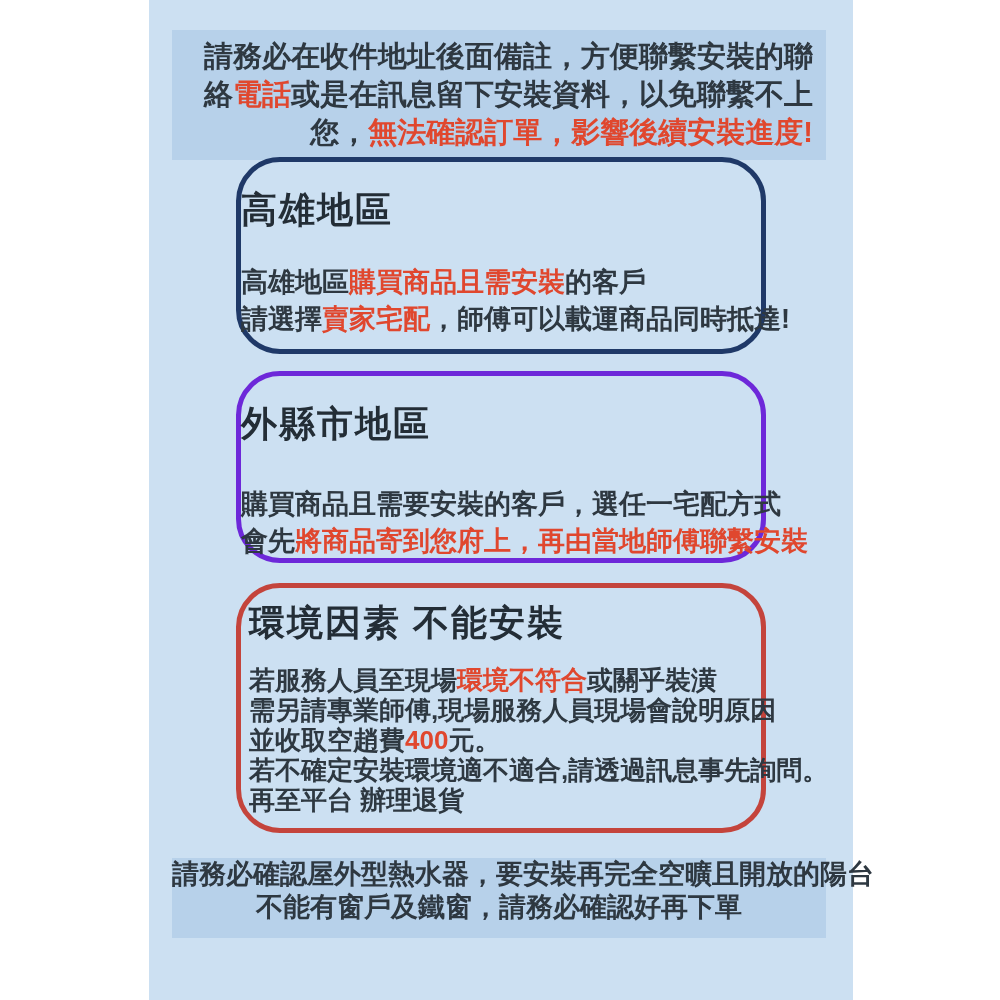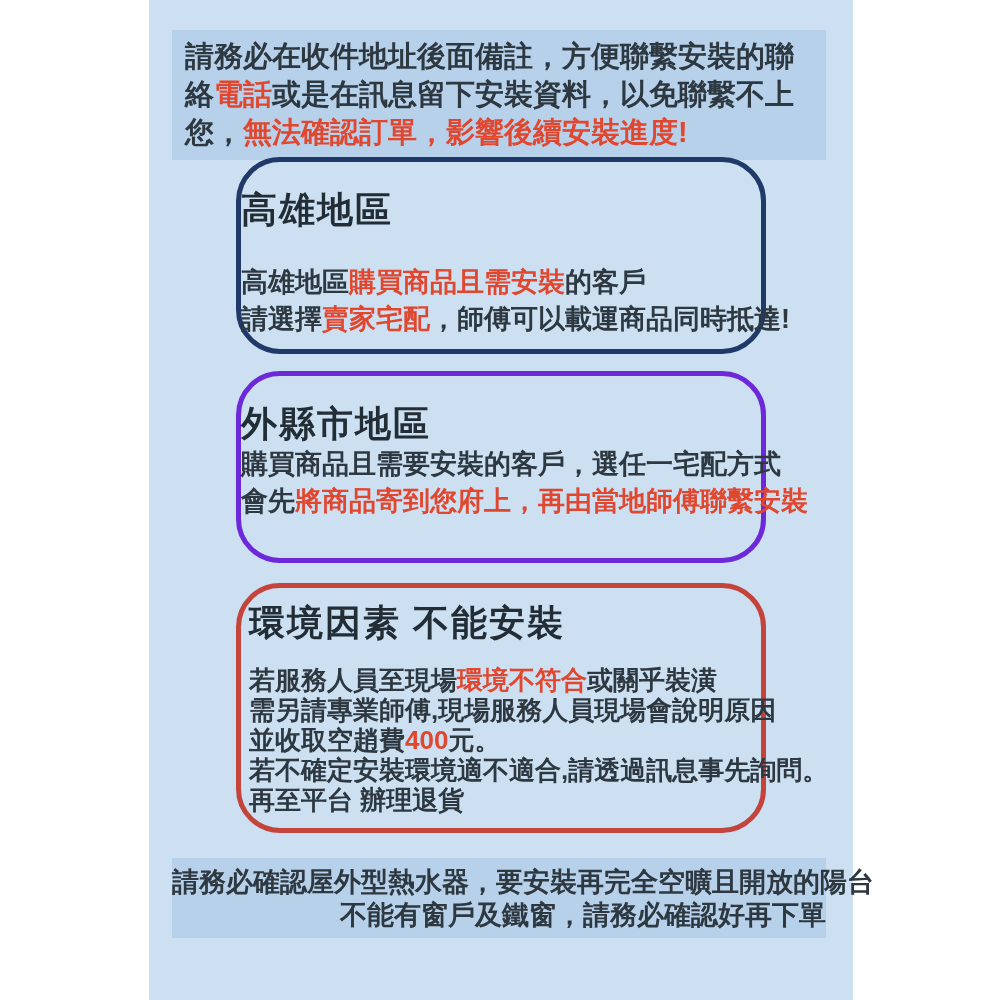--- a/index.html
+++ b/index.html
@@ -13,44 +13,43 @@
     position:absolute; left:149px; top:0; width:704px; height:1000px;
     background:#cce0f2;
   }
   .notice {
     position:absolute; background:#b7d1ea; color:#2e3841;
     box-sizing:border-box;
   }
   .top-notice {
     left:23px; top:30px; width:654px;
     padding:7px 13px 9px 13px;
-    font-size:29px; line-height:38px; text-align:left;
+    font-size:29px; line-height:38px; text-align:right;
   }
   .bottom-notice {
     left:23px; top:858px; width:654px; height:80px;
-    padding-top:8px;
-    font-size:27px; line-height:33px; text-align:right;
+    font-size:27px; line-height:33px; text-align:center;
   }
   .region-box {
     position:absolute; left:87px; width:530px;
     border-radius:44px; box-sizing:border-box;
     text-align:left; color:#2e3841;
   }
   .box-blue  { top:157px; height:197px; border:5px solid #1f3968; }
   .box-green { top:371px; height:192px; border:5px solid #6d28d9; }
   .box-red   { top:583px; height:250px; border:5px solid #c4443c;padding-left:8px; }
   .box-title {
     font-size:36px; line-height:44px; letter-spacing:2px; color:#232d36;
   }
   .box-blue  .box-title { margin-top:26px; }
   .box-green .box-title { margin-top:26px; }
   .box-red   .box-title { margin-top:13px; }
   .box-body  { font-size:27px; line-height:37px; }
   .box-blue  .box-body { margin-top:32px; }
-  .box-green .box-body { }
+  .box-green .box-body { margin-top:40px; }
   .box-red   .box-body { margin-top:20px; font-size:26px; line-height:30px; }
   .red { color:#e0472e; }
   .line { white-space:nowrap; }
 </style>
 </head>
 <body>
 
 <div class="page">
 
   <div class="notice top-notice">

